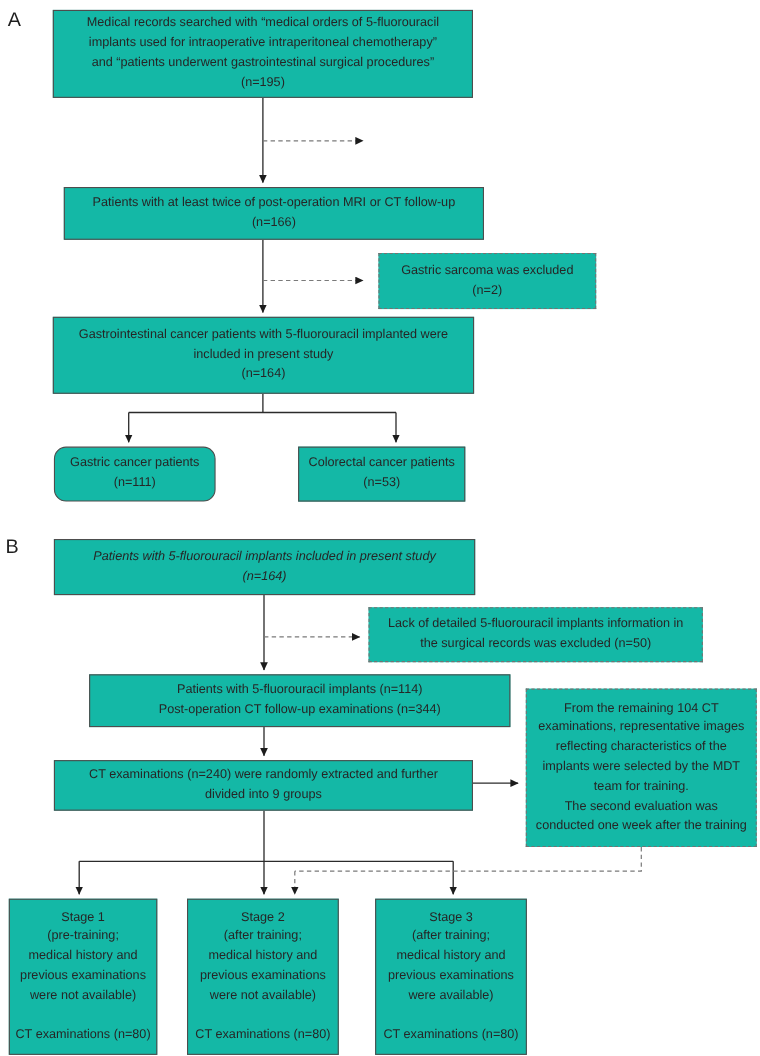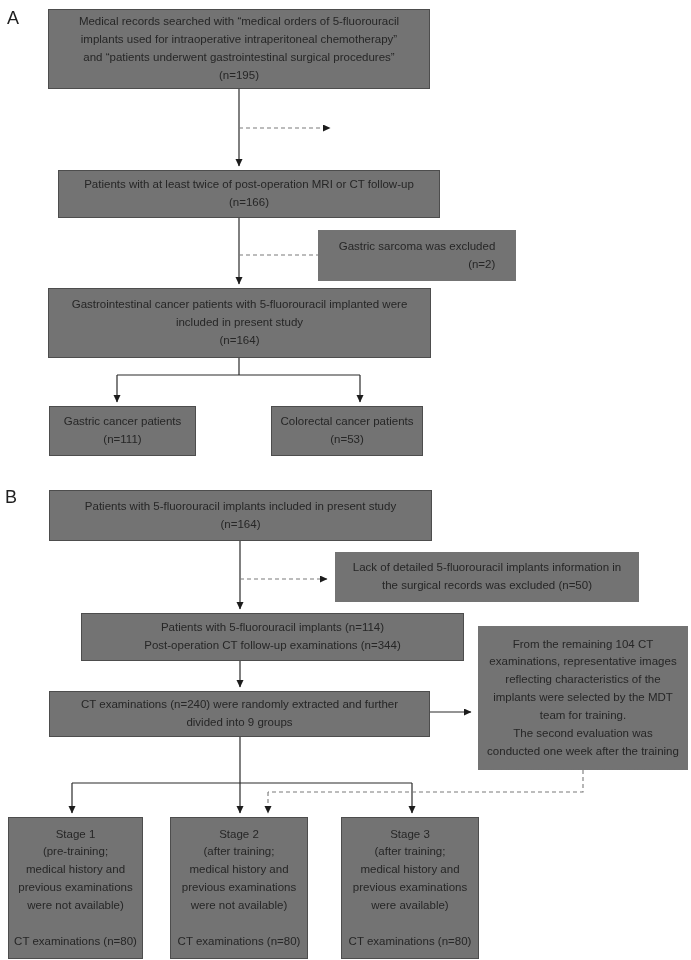--- a/index.html
+++ b/index.html
@@ -5,21 +5,21 @@
   html,body { margin:0; padding:0; background:#ffffff; }
   .canvas {
     position:relative; width:691px; height:960px; background:#ffffff;
     font-family:"Liberation Sans", sans-serif; color:#262626;
   }
   .connectors { position:absolute; left:0; top:0; width:691px; height:960px; pointer-events:none; }
   .panel-label {
     position:absolute; font-size:18px; color:#1f1f1f; letter-spacing:0.5px;
   }
   .bx {
-    position:absolute; box-sizing:border-box; background:#737373;
+    position:absolute; box-sizing:border-box; background:#14b8a6;
     border:1px solid #4d4d4d;
     display:flex; align-items:center; justify-content:center;
     text-align:center; white-space:pre-line;
     font-size:11.5px; line-height:1.55; color:#262626;
     padding:2px 5px;
   }
   .bx.dashed { border:1px dashed #737373; }
 </style>
 </head>
 <body>
@@ -69,36 +69,36 @@
 
   <div class="bx" style="left:48px; top:9px; width:382px; height:80px;">Medical records searched with “medical orders of 5-fluorouracil
 implants used for intraoperative intraperitoneal chemotherapy”
 and “patients underwent gastrointestinal surgical procedures”
 (n=195)</div>
 
 
   <div class="bx" style="left:58px; top:170px; width:382px; height:48px;">Patients with at least twice of post-operation MRI or CT follow-up
 (n=166)</div>
 
-  <div class="bx dashed" style="left:318px; top:230px; width:198px; height:51px;text-align:right;">Gastric sarcoma was excluded
+  <div class="bx dashed" style="left:344px; top:230px; width:198px; height:51px;">Gastric sarcoma was excluded
 (n=2)</div>
 
   <div class="bx" style="left:48px; top:288px; width:383px; height:70px;">Gastrointestinal cancer patients with 5-fluorouracil implanted were
 included in present study
 (n=164)</div>
 
-  <div class="bx" style="left:49px; top:406px; width:147px; height:50px;">Gastric cancer patients
+  <div class="bx" style="left:49px; top:406px; width:147px; height:50px;border-radius:11px;">Gastric cancer patients
 (n=111)</div>
 
   <div class="bx" style="left:271px; top:406px; width:152px; height:50px;">Colorectal cancer patients
 (n=53)</div>
 
   <div class="panel-label" style="left:5px; top:487px;">B</div>
 
-  <div class="bx" style="left:49px; top:490px; width:383px; height:51px;">Patients with 5-fluorouracil implants included in present study
+  <div class="bx" style="left:49px; top:490px; width:383px; height:51px;font-style:italic;">Patients with 5-fluorouracil implants included in present study
 (n=164)</div>
 
   <div class="bx dashed" style="left:335px; top:552px; width:304px; height:50px;">Lack of detailed 5-fluorouracil implants information in
 the surgical records was excluded (n=50)</div>
 
   <div class="bx" style="left:49px; top:613px; width:383px; height:48px;margin-left:32px;">Patients with 5-fluorouracil implants (n=114)
 Post-operation  CT follow-up examinations (n=344)</div>
 
   <div class="bx" style="left:49px; top:691px; width:381px; height:46px;">CT examinations  (n=240) were randomly extracted and further
 divided into 9 groups</div>

